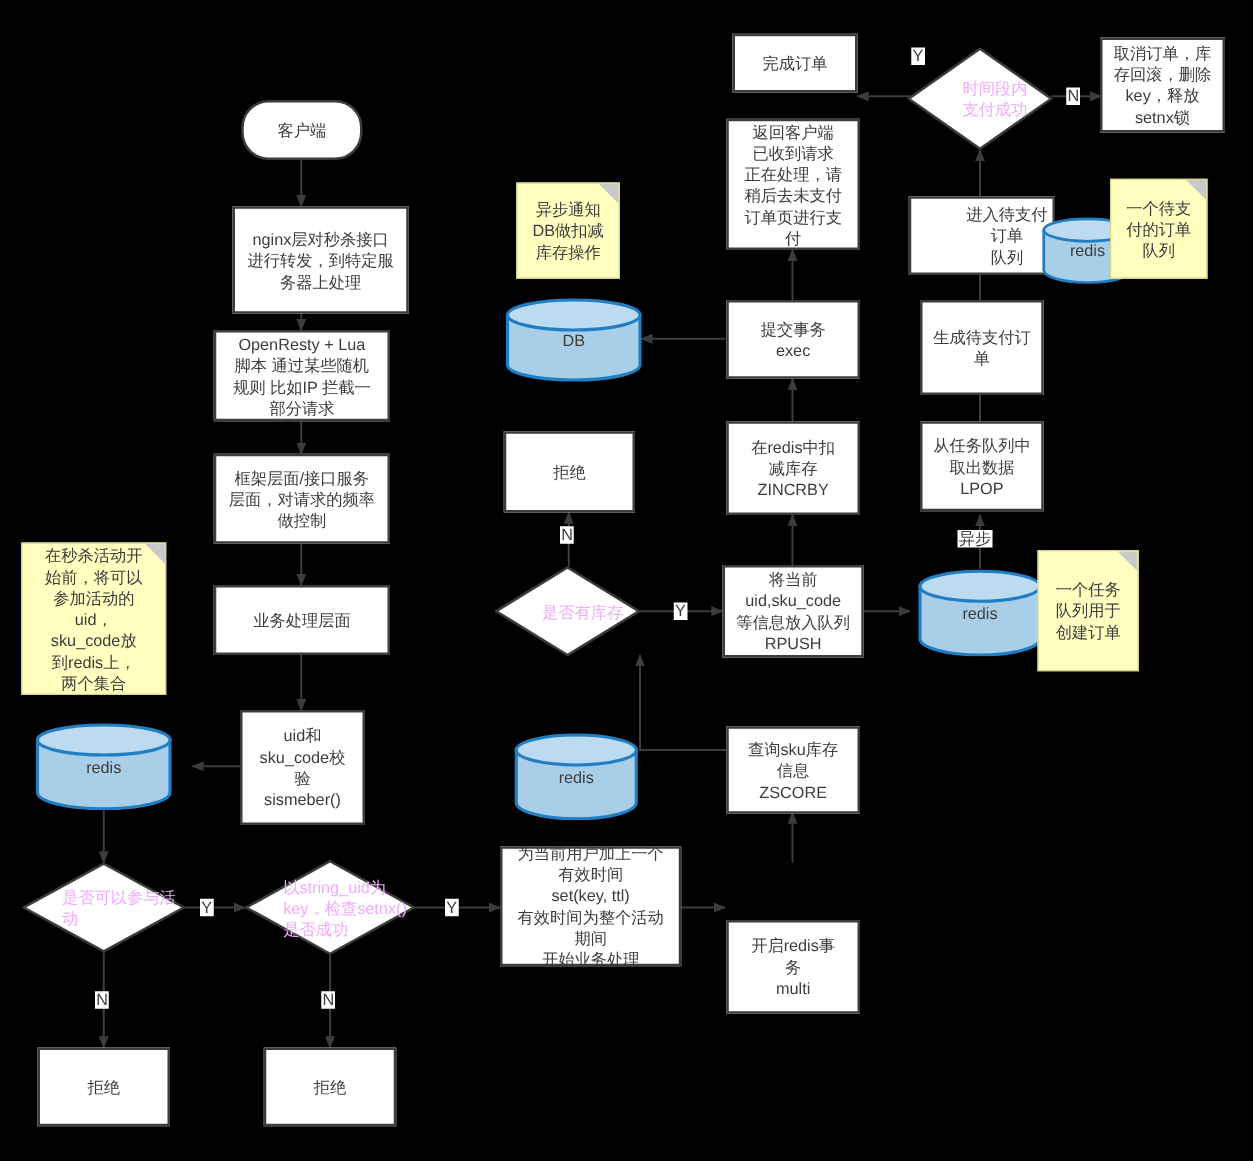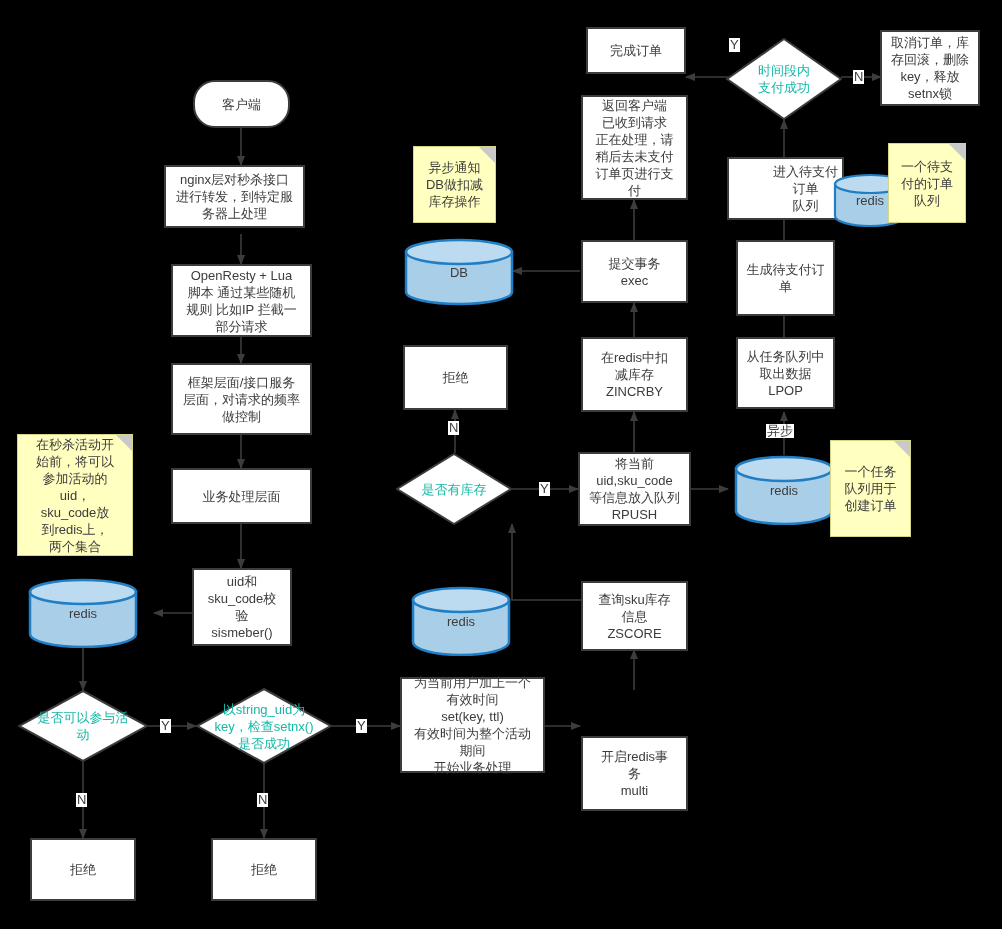--- a/index.html
+++ b/index.html
@@ -61,28 +61,28 @@
   .diamond-wrap {
     position: absolute;
   }
   .diamond-wrap svg {
     position: absolute;
     top: 0; left: 0;
     display: block;
   }
   .diamond-label {
     position: absolute;
-    top: 0; left: 0;
+    top: 0; left: 12px;
     width: 100%;
     height: 100%;
     display: flex;
     align-items: center;
     justify-content: center;
-    text-align: center;
-    color: #14b8a6;
+    text-align: left;
+    color: #f0abfc;
     font-size: 13px;
     line-height: 17px;
     white-space: pre-line;
     box-sizing: border-box;
     padding: 0 6px;
   }
   .cyl {
     position: absolute;
     text-align: center;
   }
@@ -178,36 +178,36 @@
       <path d="M733,77 L686,77"></path>
 
       <path d="M841,77 L881,77"></path>
 
       <path d="M580,271 L513,271"></path>
     </g>
   </svg>
 
   <div class="node terminator" style="left:193px; top:80px; width:97px; height:48px;">客户端</div>
 
-  <div class="node box" style="left:164px; top:165px; width:141px; height:63px;">nginx层对秒杀接口
+  <div class="node box" style="left:186px; top:165px; width:141px; height:86px;">nginx层对秒杀接口
 进行转发，到特定服
 务器上处理</div>
 
   <div class="node box" style="left:171px; top:264px; width:141px; height:73px;">OpenResty + Lua
 脚本 通过某些随机
 规则 比如IP 拦截一
 部分请求</div>
 
   <div class="node box" style="left:171px; top:363px; width:141px; height:72px;">框架层面/接口服务
 层面，对请求的频率
 做控制</div>
 
   <div class="node box" style="left:171px; top:468px; width:141px; height:56px;">业务处理层面</div>
 
-  <div class="node box" style="left:192px; top:568px; width:100px; height:78px;">uid和
+  <div class="node box" style="left:192px; top:568px; width:100px; height:92px;">uid和
 sku_code校
 验
 sismeber()</div>
 
   <div class="node box" style="left:30px; top:838px; width:106px; height:63px;">拒绝</div>
 
   <div class="node box" style="left:211px; top:838px; width:106px; height:63px;">拒绝</div>
 
   <div class="node box" style="left:400px; top:677px; width:145px; height:96px;">为当前用户加上一个
 有效时间

